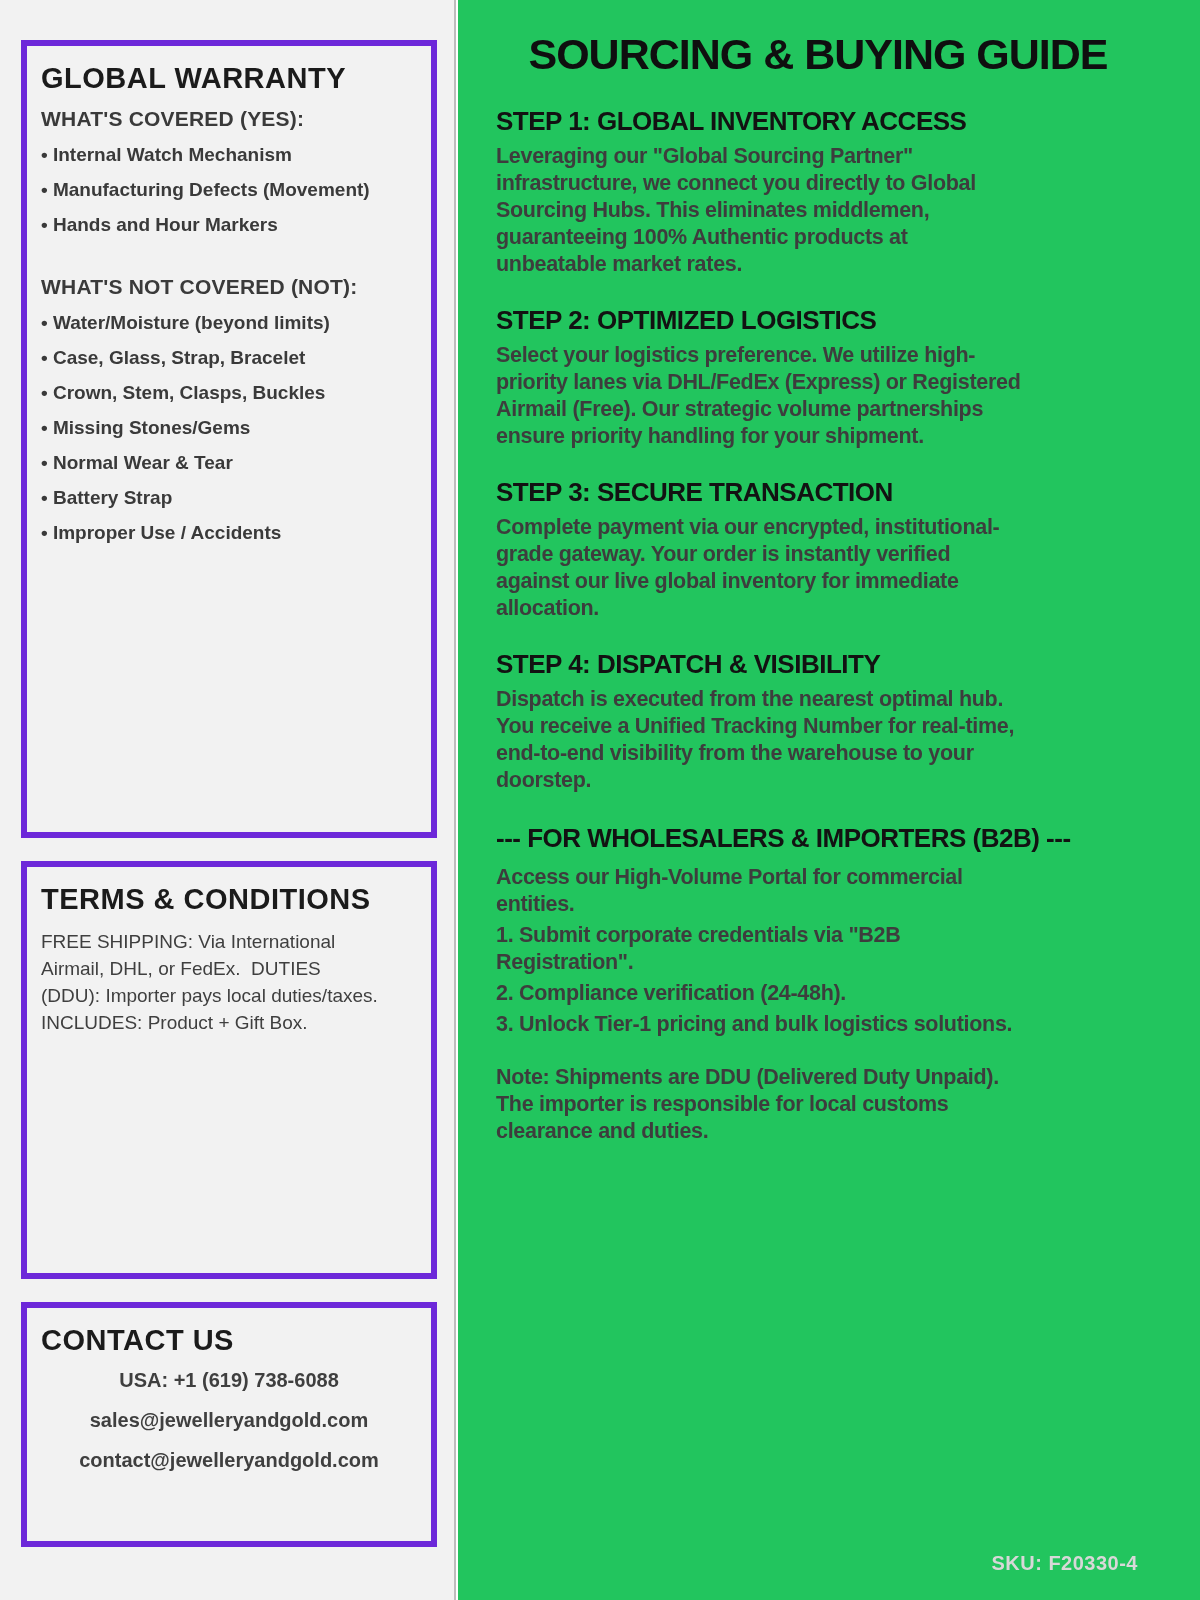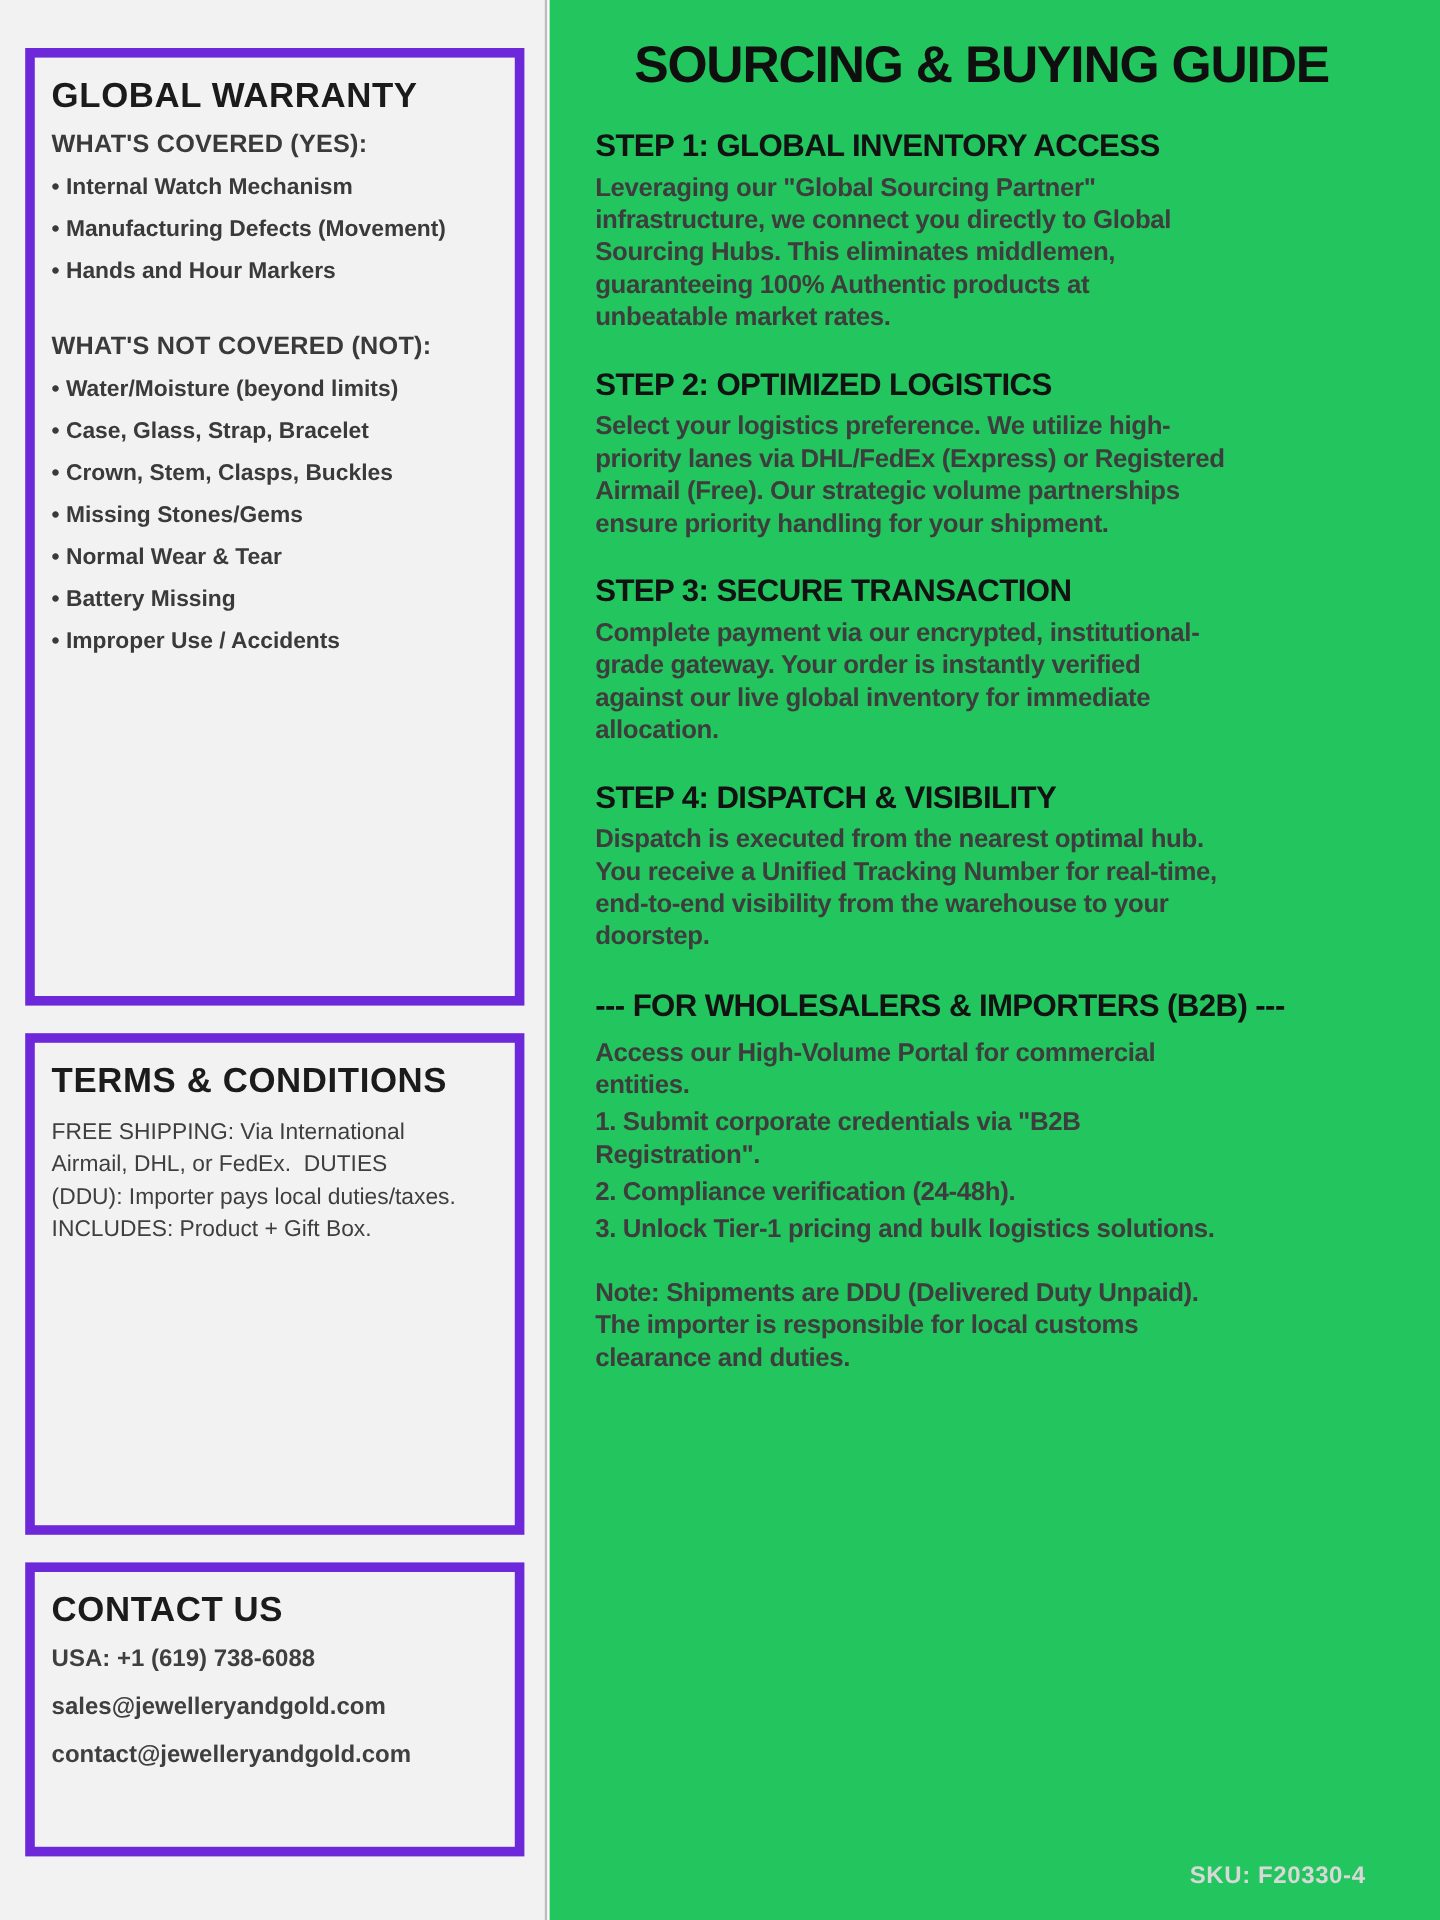--- a/index.html
+++ b/index.html
@@ -16,21 +16,21 @@
   
   .sidebar {
     position: absolute; left: 0; top: 0; bottom: 0;
     width: 456px;
     background: #f2f2f2;
     border-right: 2px solid #bdbdbd;
     padding: 40px 17px 0 21px;
   }
   .panel {
     background: #f2f2f2;
-    border: 8px solid #6d28d9;
+    border: 6px solid #6d28d9;
     padding: 17px 14px;
     width: 416px;
   }
   .panel + .panel { margin-top: 23px; }
   .panel--warranty { height: 798px; }
   .panel--terms    { height: 418px; }
   .panel--contact  { height: 245px; }
 
   .panel-title {
     font-size: 29px; font-weight: 700; letter-spacing: 0.5px;
@@ -51,21 +51,21 @@
     font-size: 19px; font-weight: 700; color: #6f6f6f;
     margin: 25px 0 0 0;
   }
   .terms-body {
     font-size: 19px; font-weight: 400; color: #3f3f3f;
     line-height: 27px; margin: 0; max-width: 340px;
     white-space: pre-wrap;
   }
   .contact-line {
     font-size: 20px; font-weight: 700; color: #3f3f3f;
-    margin: 0 0 17px 0; line-height: 1.15;
+    margin: 0 0 17px 0; line-height: 1.15; text-align: center;
   }
 
   
   .main {
     position: absolute; left: 458px; top: 0; right: 0; bottom: 0;
     background: #22c55e;
     padding: 30px 60px 0 38px;
   }
   .main-title {
     font-size: 43px; font-weight: 800; color: #0f0f0f;
@@ -108,21 +108,21 @@
       <li>Manufacturing Defects (Movement)</li>
       <li>Hands and Hour Markers</li>
     </ul>
     <div class="sub-heading sub-heading--second">WHAT'S NOT COVERED (NOT):</div>
     <ul class="bullet-list">
       <li>Water/Moisture (beyond limits)</li>
       <li>Case, Glass, Strap, Bracelet</li>
       <li>Crown, Stem, Clasps, Buckles</li>
       <li>Missing Stones/Gems</li>
       <li>Normal Wear &amp; Tear</li>
-      <li>Battery Missing</li>
+      <li>Battery Strap</li>
       <li>Improper Use / Accidents</li>
     </ul>
   </div>
 
   <div class="panel panel--terms">
     <h2 class="panel-title">TERMS &amp; CONDITIONS</h2>
     <p class="terms-body">FREE SHIPPING: Via International Airmail, DHL, or FedEx.  DUTIES (DDU): Importer pays local duties/taxes.  INCLUDES: Product + Gift Box.</p>
   </div>
 
   <div class="panel panel--contact">

